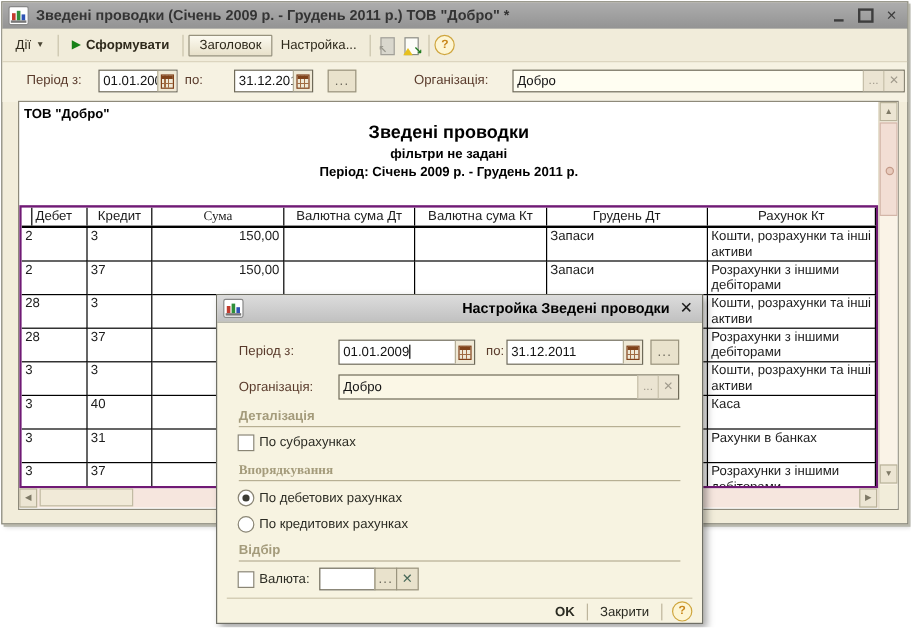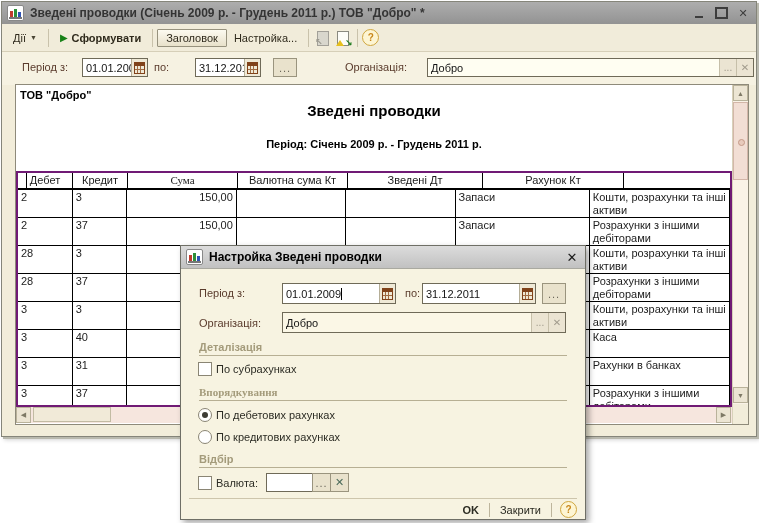--- a/index.html
+++ b/index.html
@@ -85,21 +85,21 @@
   .vthumb::after{content:"";position:absolute;left:4px;top:36px;width:5px;height:5px;border-radius:50%;
                  background:#e8cabc;border:1px solid #c49a88;}
   .vcorner{position:absolute;left:0;bottom:0;width:15px;height:20px;background:#f2edda;}
   .hscroll{position:absolute;left:0;bottom:1px;width:716px;height:16px;background:#f6e6de;}
   .hthumb{position:absolute;top:0;left:17px;width:78px;height:15px;background:#f1ead8;border:1px solid #c2bba3;box-sizing:border-box;}
 
   
   .dlg{position:absolute;left:180px;top:245px;width:406px;height:275px;z-index:20;background:#f7f3e1;
        border:1px solid #6f6f66;box-shadow:3px 3px 6px rgba(0,0,0,.35);box-sizing:border-box;}
   .dlg .titlebar{background:linear-gradient(#dcdcdc,#c1c1c1);border-bottom:1px solid #a9a9a0;}
-  .dlg .titlebar .ttl{color:#000;}
+  .dlg .titlebar .ttl{color:#000;text-align:right;}
   .dlg .closex{font-weight:bold;color:#1a1a1a;font-size:13px;}
   .dlgbody{position:relative;height:250px;}
   .dlgbody .lbl{color:#5a3b2c;}
   .section{position:absolute;left:18px;width:368px;font-weight:bold;color:#a49b7b;
            border-bottom:1px solid #b7af93;padding-bottom:2px;}
   .check{position:absolute;width:12px;height:12px;background:#fff;border:1px solid #8a8574;box-sizing:content-box;}
   .radio{position:absolute;width:12px;height:12px;background:#fff;border:1px solid #8a8574;border-radius:50%;}
   .radio.on::after{content:"";position:absolute;left:3px;top:3px;width:6px;height:6px;border-radius:50%;background:#3c3c34;}
   .opt-label{position:absolute;color:#2c2c24;white-space:nowrap;}
   .caret{display:inline-block;width:1px;height:12px;background:#000;vertical-align:-2px;}
@@ -187,30 +187,32 @@
       <div class="field" style="left:425px;top:6px;width:327px;background:#fffef2;">
         <span class="val">Добро</span>
         <span class="inbtn">...</span>
         <span class="inbtn x">✕</span>
       </div>
     </div>
 
     <div class="report">
       <div class="rp-company">ТОВ "Добро"</div>
       <div class="rp-title">Зведені проводки</div>
+      <div class="rp-sub">фільтри не задані</div>
       <div class="rp-period">Період: Січень 2009 р. - Грудень 2011 р.</div>
 
       <div class="rtable">
         <div class="trow head" id="thead">
             <div class="tick"></div>
             <div class="tc" style="width: 55px;">Дебет</div>
             <div class="tc" style="width: 55px;">Кредит</div>
             <div class="tc" style="width: 110px; font-family: Liberation Serif, serif;">Сума</div>
+            <div class="tc" style="width: 110px;">Валютна сума Дт</div>
             <div class="tc" style="width: 110px;">Валютна сума Кт</div>
-            <div class="tc" style="width: 135px;">Зведені Дт</div>
+            <div class="tc" style="width: 135px;">Грудень Дт</div>
             <div class="tc" style="width: 141px;">Рахунок Кт</div>
           </div>
         <div id="tbody">
             <div class="trow body">
               <div class="tc" style="width: 55px;">2</div>
               <div class="tc" style="width: 55px;">3</div>
               <div class="tc num" style="width: 110px;">150,00</div>
               <div class="tc" style="width: 110px;"></div>
               <div class="tc" style="width: 110px;"></div>
               <div class="tc" style="width: 135px;">Запаси</div>

